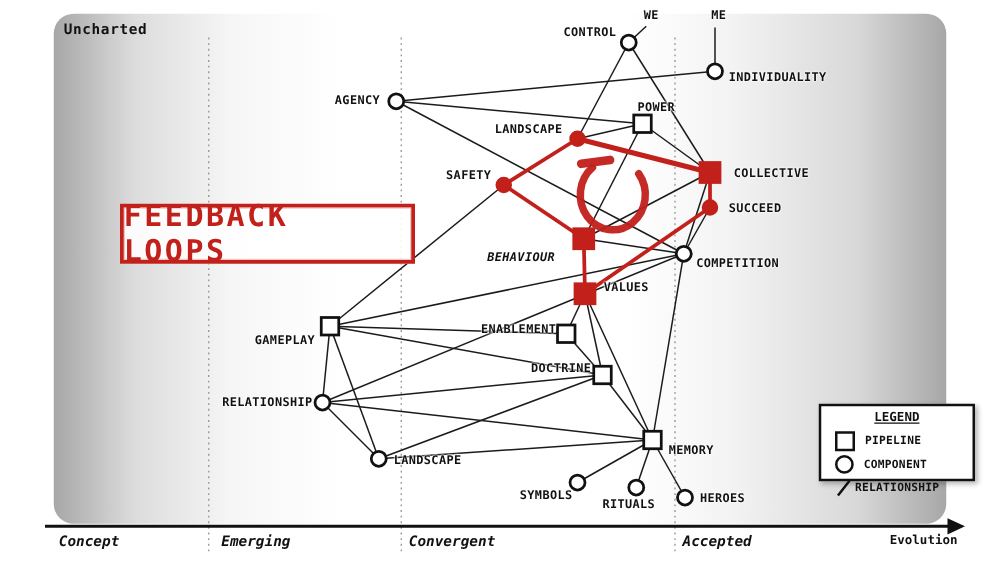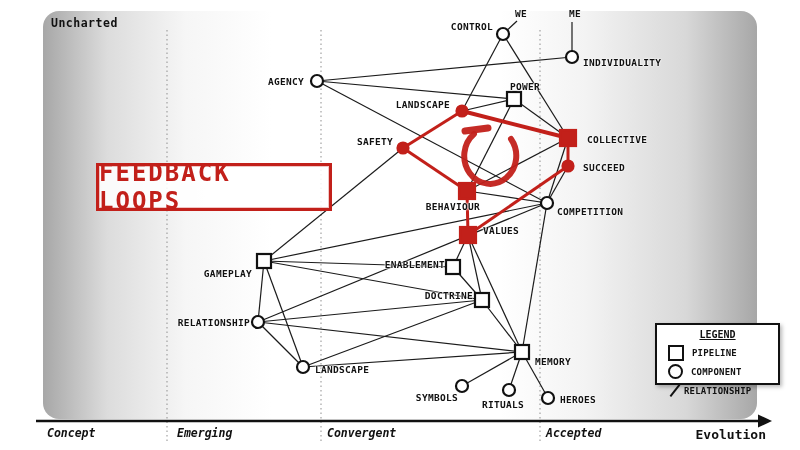--- a/index.html
+++ b/index.html
@@ -8,21 +8,21 @@
   #card{position:absolute;left:43px;top:11px;width:714px;height:408px;border-radius:16px;
         background:linear-gradient(90deg,#a7a7a7 0%,#dcdcdc 9%,#f6f6f6 20%,#ffffff 32%,
                    #ffffff 64%,#f3f3f3 76%,#d8d8d8 90%,#a7a7a7 100%);}
   #diagram-svg{position:absolute;left:0;top:0;}
   .corner-label{position:absolute;font-weight:bold;font-size:11.5px;color:#111;letter-spacing:.5px;}
   #label-uncharted{left:51px;top:16px;}
   #label-industrialised{right:42px;top:16px;}
   .node-label{position:absolute;font-weight:bold;font-size:9.5px;color:#111;white-space:nowrap;
               letter-spacing:.3px;text-shadow:0 0 2px #fff,0 0 2px #fff,0 0 1px #fff;}
   .stage-label{position:absolute;top:426px;font-style:italic;font-weight:bold;font-size:11.5px;color:#111;}
-  #evolution-label{position:absolute;top:427px;right:34px;font-weight:bold;font-size:13px;color:#111;}
+  #evolution-label{position:absolute;top:427px;right:34px;font-weight:bold;font-size:10px;color:#111;}
   #stamp{position:absolute;left:96px;top:163px;width:230px;height:42px;border:3px solid #c2201a;
          background:rgba(255,255,255,.88);display:flex;align-items:center;justify-content:flex-start;
          box-shadow:inset 0 0 0 1px rgba(194,32,26,.25);}
   #stamp span{font-weight:bold;font-size:24px;letter-spacing:2px;color:#c2201a;}
   #legend{position:absolute;left:655px;top:323px;width:125px;height:62px;background:#fff;
           border:2px solid #111;box-shadow:2px 2px 4px rgba(0,0,0,.28);padding:4px 0 0 0;box-sizing:border-box;}
   #legend-title{text-align:center;font-weight:bold;font-size:10px;text-decoration:underline;color:#111;margin-bottom:3px;}
   .legend-row{display:flex;align-items:center;height:19px;padding-left:11px;}
   .legend-row .txt{font-weight:bold;font-size:9px;color:#111;margin-left:8px;letter-spacing:.2px;}
   .lg-square{width:12px;height:12px;border:2px solid #111;background:#fff;}
@@ -122,21 +122,21 @@
       <div class="node-label" style="left: 521px; top: 13px; transform: translate(-50%, -50%);">WE</div>
       <div class="node-label" style="left: 575px; top: 13px; transform: translate(-50%, -50%);">ME</div>
       <div class="node-label" style="left: 493px; top: 26px; transform: translate(-100%, -50%);">CONTROL</div>
       <div class="node-label" style="left: 583px; top: 62px; transform: translate(0px, -50%);">INDIVIDUALITY</div>
       <div class="node-label" style="left: 304px; top: 81px; transform: translate(-100%, -50%);">AGENCY</div>
       <div class="node-label" style="left: 525px; top: 86px; transform: translate(-50%, -50%);">POWER</div>
       <div class="node-label" style="left: 450px; top: 104px; transform: translate(-100%, -50%);">LANDSCAPE</div>
       <div class="node-label" style="left: 587px; top: 139px; transform: translate(0px, -50%);">COLLECTIVE</div>
       <div class="node-label" style="left: 393px; top: 141px; transform: translate(-100%, -50%);">SAFETY</div>
       <div class="node-label" style="left: 583px; top: 167px; transform: translate(0px, -50%);">SUCCEED</div>
-      <div class="node-label" style="left: 480px; top: 206px; transform: translate(-100%, -50%);">BEHAVIOUR</div>
+      <div class="node-label" style="left: 444px; top: 206px; transform: translate(-100%, -50%); font-style: italic;">BEHAVIOUR</div>
       <div class="node-label" style="left: 557px; top: 211px; transform: translate(0px, -50%);">COMPETITION</div>
       <div class="node-label" style="left: 483px; top: 230px; transform: translate(0px, -50%);">VALUES</div>
       <div class="node-label" style="left: 445px; top: 264px; transform: translate(-100%, -50%);">ENABLEMENT</div>
       <div class="node-label" style="left: 252px; top: 273px; transform: translate(-100%, -50%);">GAMEPLAY</div>
       <div class="node-label" style="left: 473px; top: 295px; transform: translate(-100%, -50%);">DOCTRINE</div>
       <div class="node-label" style="left: 250px; top: 322px; transform: translate(-100%, -50%);">RELATIONSHIP</div>
       <div class="node-label" style="left: 315px; top: 369px; transform: translate(0px, -50%);">LANDSCAPE</div>
       <div class="node-label" style="left: 535px; top: 361px; transform: translate(0px, -50%);">MEMORY</div>
       <div class="node-label" style="left: 458px; top: 397px; transform: translate(-100%, -50%);">SYMBOLS</div>
       <div class="node-label" style="left: 503px; top: 404px; transform: translate(-50%, -50%);">RITUALS</div>

